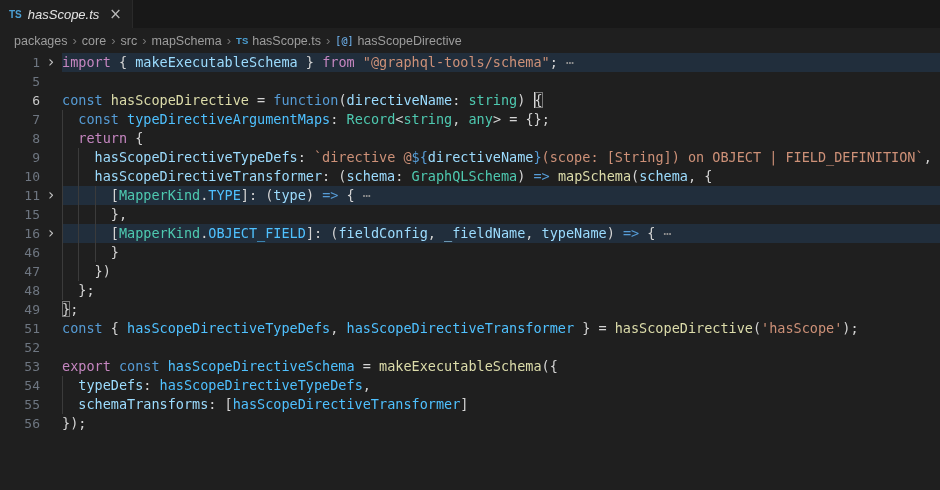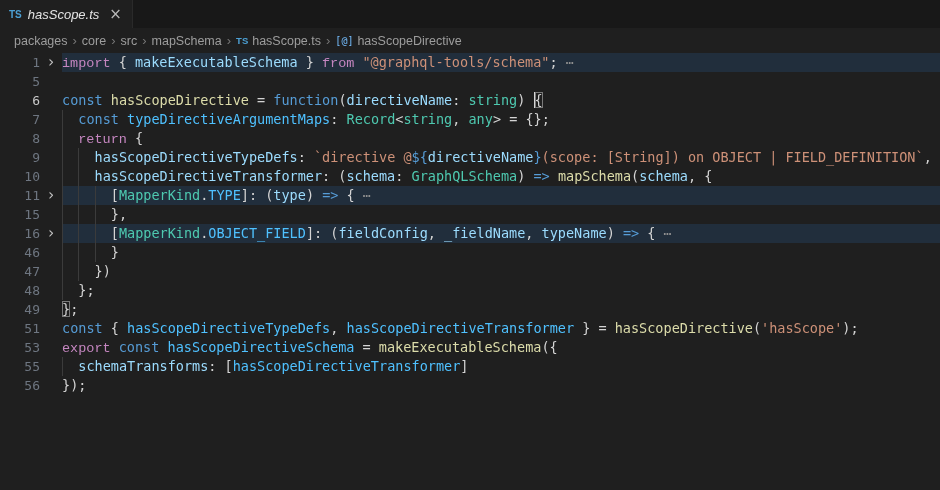--- a/index.html
+++ b/index.html
@@ -30,21 +30,21 @@
   .line { display:flex; height:19px; line-height:19px; white-space:pre; }
   .ln { width:40px; text-align:right; color:var(--line_number); flex:0 0 40px;
         font-size:13px; user-select:none; }
   .ln.active { color:var(--active_line_number); }
   .foldcol { width:22px; flex:0 0 22px; text-align:center; color:#c5c5c5; user-select:none; }
   .foldcol .chev { font-size:15px; display:inline-block; line-height:19px; cursor:pointer; }
   .content { flex:1 1 auto; position:relative; }
   .line.hl .content { background:var(--fold_highlight); }
   .guide { position:absolute; top:0; bottom:0; width:1px; background:var(--guide); }
 
-  .k1 { color:var(--keyword_purple);font-family:Liberation Mono, monospace; }
+  .k1 { color:var(--keyword_purple); }
   .k2 { color:var(--accent_blue); }
   .fn { color:var(--function_yellow); }
   .v  { color:var(--variable_blue); }
   .cv { color:var(--const_blue);margin-top:48px; }
   .ty { color:var(--type_teal);margin-top:26px; }
   .s  { color:var(--string_orange); }
   .p  { color:var(--punctuation); }
   .fd { color:var(--fold_ellipsis); }
   .bm { outline:1px solid #7a7a7a; outline-offset:-1px; }
   .cursor { display:inline-block; width:0; height:16px; border-left:1.5px solid #d7d7d7;
@@ -98,16 +98,18 @@
     <div class="line"><span class="ln">9</span><span class="foldcol"></span><div class="content"><span class="guide" style="left: 0px;"></span><span class="guide" style="left: 16.26px;"></span><span class="p">    </span><span class="v">hasScopeDirectiveTypeDefs</span><span class="p">: </span><span class="s">`directive @</span><span class="k2">${</span><span class="v">directiveName</span><span class="k2">}</span><span class="s">(scope: [String]) on OBJECT | FIELD_DEFINITION`</span><span class="p">,</span></div></div>
     <div class="line"><span class="ln">10</span><span class="foldcol"></span><div class="content"><span class="guide" style="left: 0px;"></span><span class="guide" style="left: 16.26px;"></span><span class="p">    </span><span class="v">hasScopeDirectiveTransformer</span><span class="p">: (</span><span class="v">schema</span><span class="p">: </span><span class="ty">GraphQLSchema</span><span class="p">) </span><span class="k2">=&gt;</span><span class="p"> </span><span class="fn">mapSchema</span><span class="p">(</span><span class="v">schema</span><span class="p">, {</span></div></div>
     <div class="line hl"><span class="ln">11</span><span class="foldcol"><span class="chev">›</span></span><div class="content"><span class="guide" style="left: 0px;"></span><span class="guide" style="left: 16.26px;"></span><span class="guide" style="left: 32.52px;"></span><span class="p">      [</span><span class="ty">MapperKind</span><span class="p">.</span><span class="cv">TYPE</span><span class="p">]: (</span><span class="v">type</span><span class="p">) </span><span class="k2">=&gt;</span><span class="p"> { </span><span class="fd">⋯</span></div></div>
     <div class="line"><span class="ln">15</span><span class="foldcol"></span><div class="content"><span class="guide" style="left: 0px;"></span><span class="guide" style="left: 16.26px;"></span><span class="guide" style="left: 32.52px;"></span><span class="p">      },</span></div></div>
     <div class="line hl"><span class="ln">16</span><span class="foldcol"><span class="chev">›</span></span><div class="content"><span class="guide" style="left: 0px;"></span><span class="guide" style="left: 16.26px;"></span><span class="guide" style="left: 32.52px;"></span><span class="p">      [</span><span class="ty">MapperKind</span><span class="p">.</span><span class="cv">OBJECT_FIELD</span><span class="p">]: (</span><span class="v">fieldConfig</span><span class="p">, </span><span class="v">_fieldName</span><span class="p">, </span><span class="v">typeName</span><span class="p">) </span><span class="k2">=&gt;</span><span class="p"> { </span><span class="fd">⋯</span></div></div>
     <div class="line"><span class="ln">46</span><span class="foldcol"></span><div class="content"><span class="guide" style="left: 0px;"></span><span class="guide" style="left: 16.26px;"></span><span class="guide" style="left: 32.52px;"></span><span class="p">      }</span></div></div>
     <div class="line"><span class="ln">47</span><span class="foldcol"></span><div class="content"><span class="guide" style="left: 0px;"></span><span class="guide" style="left: 16.26px;"></span><span class="p">    })</span></div></div>
     <div class="line"><span class="ln">48</span><span class="foldcol"></span><div class="content"><span class="guide" style="left: 0px;"></span><span class="p">  };</span></div></div>
     <div class="line"><span class="ln">49</span><span class="foldcol"></span><div class="content"><span class="p bm">}</span><span class="p">;</span></div></div>
     <div class="line"><span class="ln">51</span><span class="foldcol"></span><div class="content"><span class="k2">const </span><span class="p">{ </span><span class="cv">hasScopeDirectiveTypeDefs</span><span class="p">, </span><span class="cv">hasScopeDirectiveTransformer</span><span class="p"> } = </span><span class="fn">hasScopeDirective</span><span class="p">(</span><span class="s">'hasScope'</span><span class="p">);</span></div></div>
+    <div class="line"><span class="ln">52</span><span class="foldcol"></span><div class="content"></div></div>
     <div class="line"><span class="ln">53</span><span class="foldcol"></span><div class="content"><span class="k1">export </span><span class="k2">const </span><span class="cv">hasScopeDirectiveSchema</span><span class="p"> = </span><span class="fn">makeExecutableSchema</span><span class="p">({</span></div></div>
+    <div class="line"><span class="ln">54</span><span class="foldcol"></span><div class="content"><span class="guide" style="left: 0px;"></span><span class="p">  </span><span class="v">typeDefs</span><span class="p">: </span><span class="cv">hasScopeDirectiveTypeDefs</span><span class="p">,</span></div></div>
     <div class="line"><span class="ln">55</span><span class="foldcol"></span><div class="content"><span class="guide" style="left: 0px;"></span><span class="p">  </span><span class="v">schemaTransforms</span><span class="p">: [</span><span class="cv">hasScopeDirectiveTransformer</span><span class="p">]</span></div></div>
     <div class="line"><span class="ln">56</span><span class="foldcol"></span><div class="content"><span class="p">});</span></div></div>
   </div>
 
 </body></html>

